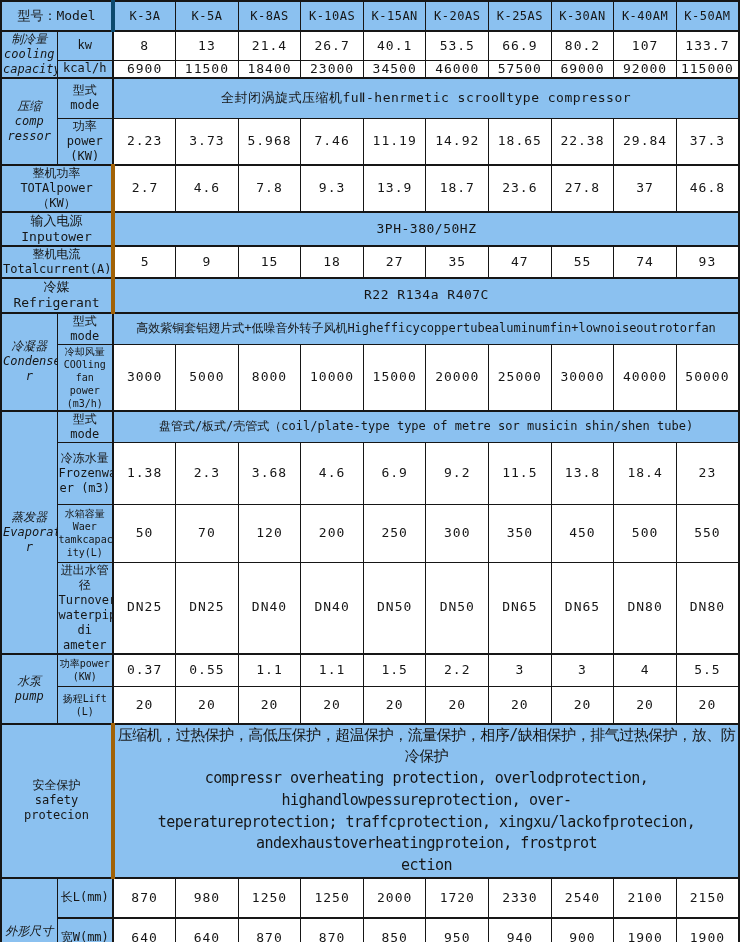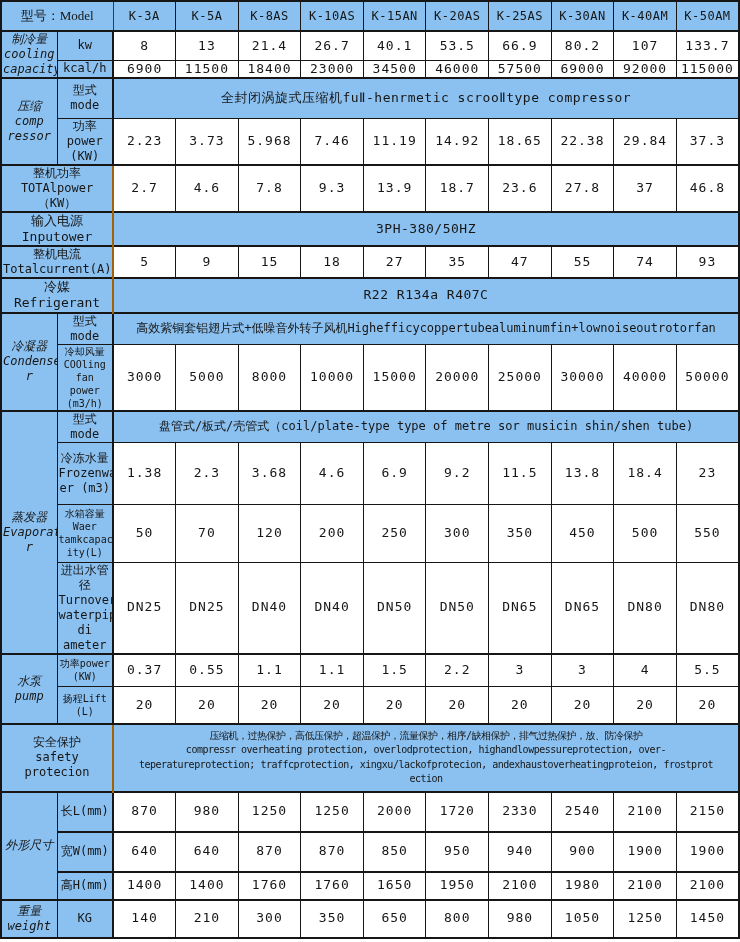--- a/index.html
+++ b/index.html
@@ -12,28 +12,28 @@
   td{
     border:1px solid #161616;
     text-align:center;vertical-align:middle;
     padding:0 1px;white-space:pre-line;line-height:1.25;
     overflow:hidden;
   }
   tr.sec td{border-top:2px solid #161616;}
   td.blue{background:#8BC1F0;}
   td.val{background:#ffffff;font-size:13px;letter-spacing:1px;}
   td.model{font-size:12px;letter-spacing:0.5px;}
-  td.hdr{font-size:13px;border-right:1px solid #0c4a6e;font-family:Liberation Serif, serif;}
+  td.hdr{font-size:13px;border-right:4px solid #0c4a6e;}
   td.cat{font-size:12px;font-style:italic;}
   td.sub{font-size:12px;border-right:2px solid #161616;}
-  td.lbl{font-size:12px;border-right:2px solid #a16207;}
+  td.lbl{font-size:12px;border-right:4px solid #a16207;}
   td.sub.small{font-size:10px;line-height:1.3;}
   td.span{font-size:13px;letter-spacing:0.5px;}
   td.span.long{font-size:12px;letter-spacing:0;}
-  td.span.safety{font-size:10px;letter-spacing:-0.5px;line-height:1.45;text-align:center;}
+  td.span.safety{font-size:15px;letter-spacing:-0.5px;line-height:1.45;text-align:center;}
   tr.row-input-power td.lbl, tr.row-refrigerant td.lbl{font-size:13px;}
 </style>
 </head>
 <body>
 
 <table data-name="spec-table">
   <colgroup>
     <col style="width:56px">
       <col style="width:56px">
       <col span="10">

